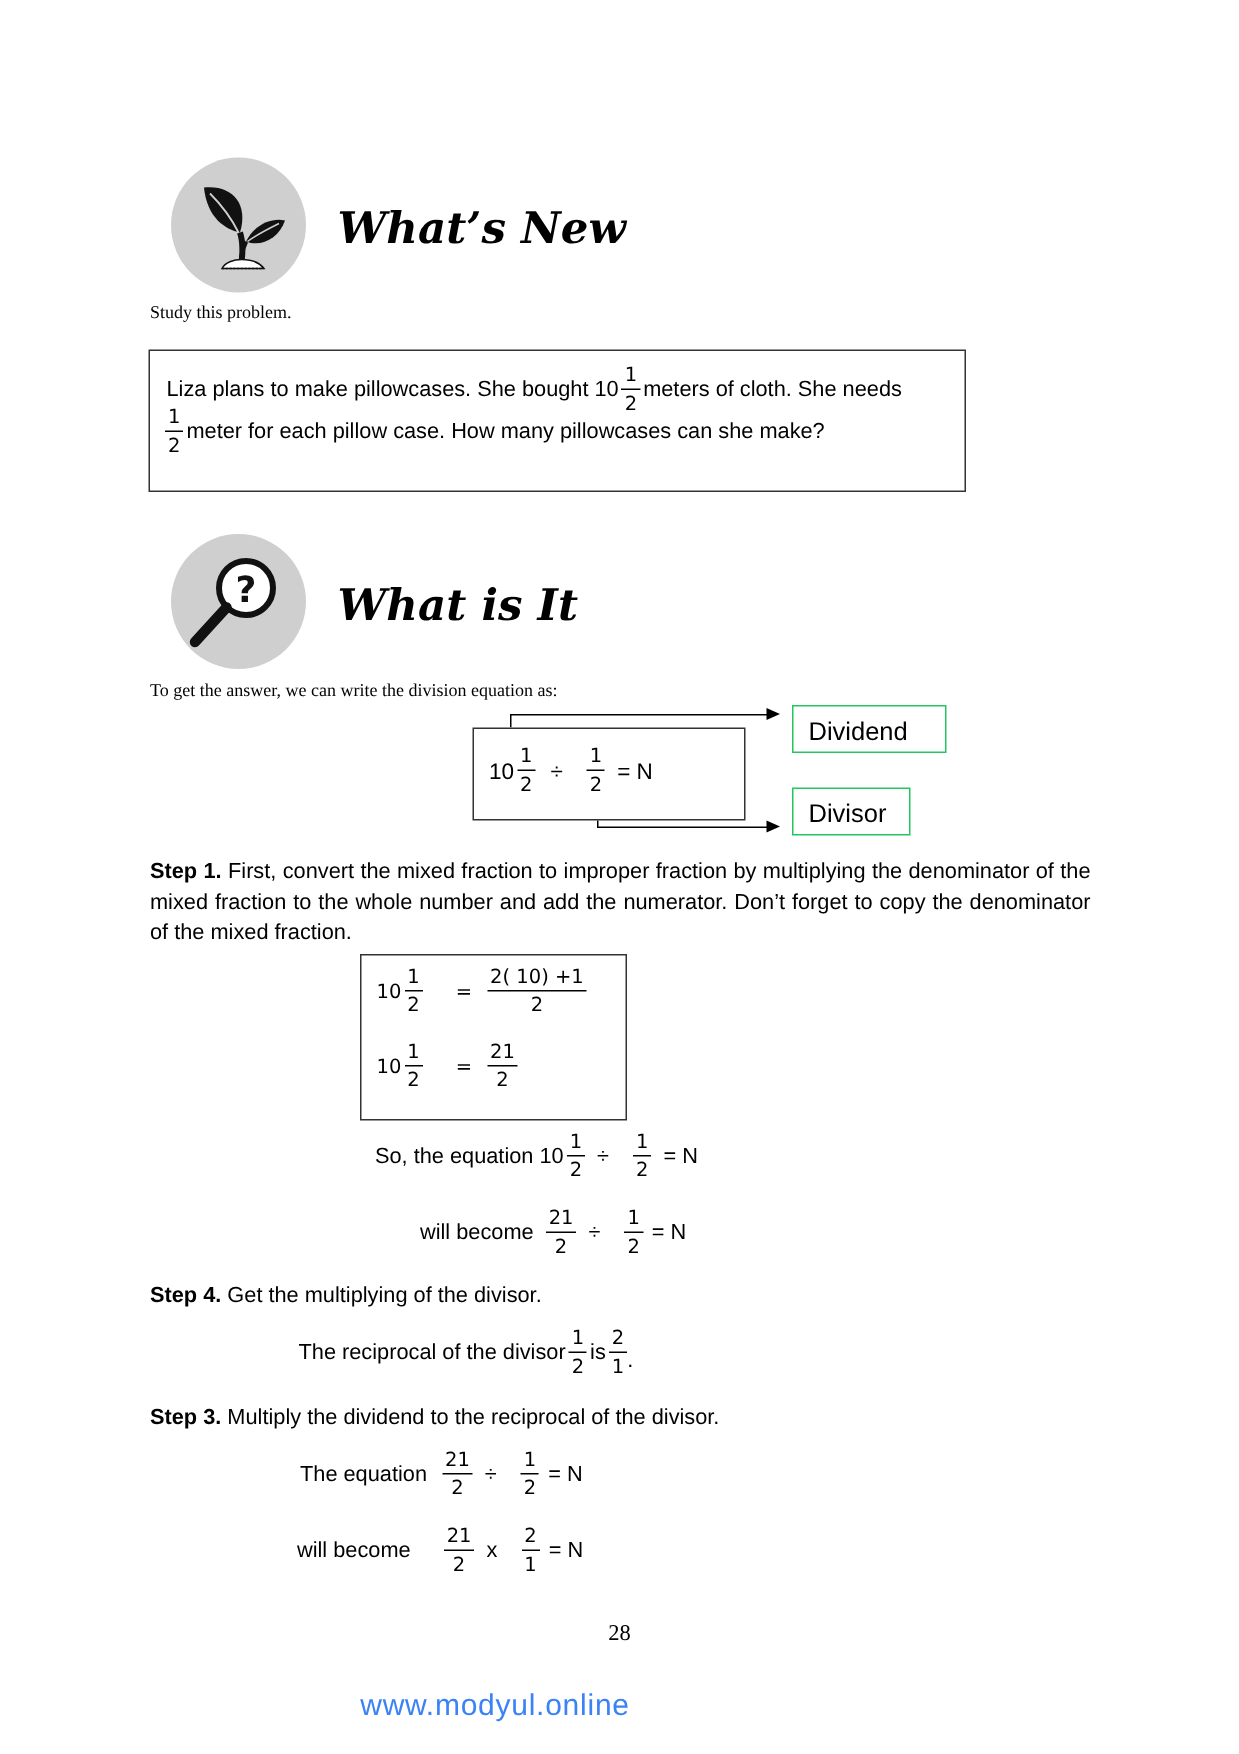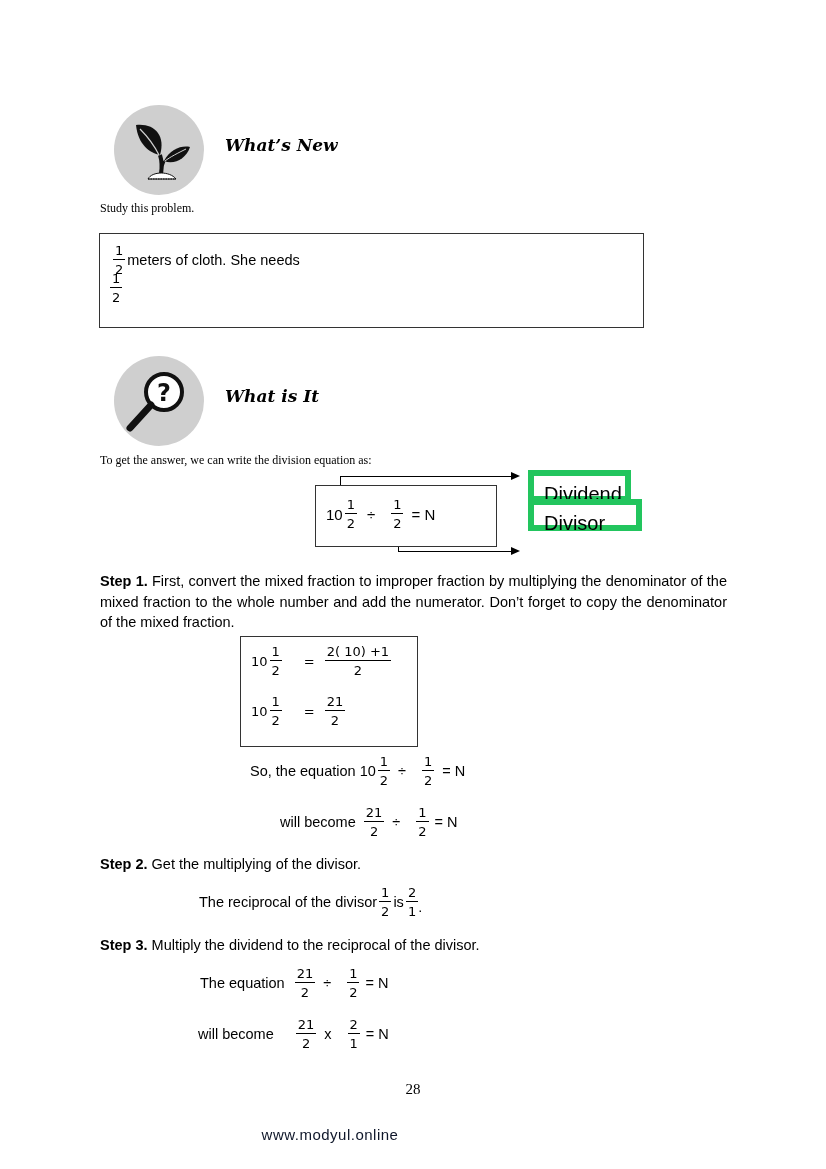--- a/index.html
+++ b/index.html
@@ -1,31 +1,31 @@
 <!DOCTYPE html>
 <html><head>
   <meta charset="utf-8">
   <style>
     html, body { margin: 0; padding: 0; background: #ffffff; }
     body { width: 826px; height: 1169px; position: relative; overflow: hidden; color: #000; }
     .abs { position: absolute; }
     .serif { font-family: "DejaVu Serif", "Liberation Serif", serif; }
     .sans { font-family: "Liberation Sans", "DejaVu Sans", sans-serif; }
     .icon-circle { position: absolute; width: 90px; height: 90px; border-radius: 50%; background: #cfcfcf; }
-    .section-title { position: absolute; font-family: "DejaVu Serif", serif; font-weight: bold; font-style: italic; font-size: 17px; }
+    .section-title { position: absolute; font-family: "DejaVu Serif", serif; font-weight: bold; font-style: italic; font-size: 29px; }
     .body-serif { position: absolute; font-family: "Liberation Serif", serif; font-size: 12px; }
     .box { position: absolute; border: 1.3px solid #333; background: #fff; box-sizing: border-box; }
     .frac { display: inline-flex; flex-direction: column; align-items: center; vertical-align: middle; line-height: 1; margin: 0 2px; font-family: "DejaVu Sans", sans-serif; }
     .frac .num { padding: 0 2px 2px 2px; border-bottom: 1px solid #000; font-size: 13px; }
     .frac .den { padding-top: 3px; font-size: 13px; }
     .line { position: absolute; font-family: "Liberation Sans", sans-serif; font-size: 14.5px; white-space: nowrap; display: flex; align-items: center; }
     .gap { display: inline-block; }
     .arrow-line { position: absolute; background: #000; }
     .arrowhead { position: absolute; width: 0; height: 0; border-top: 4px solid transparent; border-bottom: 4px solid transparent; border-left: 9px solid #000; }
-    .label-box { position: absolute; border: 6px solid #22c55e; font-family: "Liberation Sans", sans-serif; font-size: 20px; box-sizing: border-box; padding: 7px 10px; }
+    .label-box { position: absolute; border: 1px solid #22c55e; font-family: "Liberation Sans", sans-serif; font-size: 17px; box-sizing: border-box; padding: 7px 10px; }
     .para { position: absolute; font-family: "Liberation Sans", sans-serif; font-size: 14.5px; line-height: 20.5px; text-align: justify; }
     .para b { font-weight: bold; }
   </style>
 </head>
 <body>
 
 <div class="icon-circle" style="left:114px; top:105px;">
   <svg width="90" height="90" viewBox="0 0 90 90">
     <path d="M22 20 C40 18 52 30 46 50 C36 48 24 40 22 20 Z" fill="#111"></path>
     <path d="M26 24 C34 32 40 40 45 50" stroke="#cfcfcf" stroke-width="1.2" fill="none"></path>
@@ -35,31 +35,33 @@
     <path d="M50 56 C48 60 47 64 47 68" stroke="#111" stroke-width="3" fill="none"></path>
     <path d="M34 74 C38 66 56 66 62 74 Z" fill="#fff" stroke="#111" stroke-width="1"></path>
     <line x1="34" y1="74" x2="62" y2="74" stroke="#111" stroke-width="1" stroke-dasharray="1.5 1"></line>
   </svg>
 </div>
 <div class="section-title" style="left:225px; top:135px;">What’s New</div>
 <div class="body-serif" style="left:100px; top:201px;">Study this problem.</div>
 
 <div class="box" style="left:99px; top:233px; width:545px; height:95px;">
   <div class="line" style="left:11px; top:10px;">
+    <span>Liza plans to make pillowcases. She bought 10</span>
     <span class="frac">
         <span class="num">1</span>
         <span class="den">2</span>
       </span>
     <span>meters of cloth. She needs</span>
   </div>
   <div class="line" style="left:8px; top:38px;">
     <span class="frac">
         <span class="num">1</span>
         <span class="den">2</span>
       </span>
+    <span>meter for each pillow case. How many pillowcases can she make?</span>
   </div>
 </div>
 
 <div class="icon-circle" style="left:114px; top:356px;">
   <svg width="90" height="90" viewBox="0 0 90 90">
     <circle cx="50" cy="36" r="18" fill="#fff" stroke="#111" stroke-width="4"></circle>
     <line x1="37" y1="49" x2="16" y2="72" stroke="#111" stroke-width="7" stroke-linecap="round"></line>
     <text x="50" y="45" text-anchor="middle" font-family="DejaVu Sans, sans-serif" font-weight="bold" font-size="24" fill="#111">?</text>
   </svg>
 </div>
@@ -86,21 +88,21 @@
     <span class="frac">
         <span class="num">1</span>
         <span class="den">2</span>
       </span>
     <span class="gap" style="width:6px"></span>
     <span>= N</span>
   </div>
 </div>
 
 <div class="label-box" style="left:528px; top:470px; width:103px; height:32px;">Dividend</div>
-<div class="label-box" style="left:528px; top:499px; width:114px; height:32px;">Divisor</div>
+<div class="label-box" style="left:528px; top:525px; width:79px; height:32px;">Divisor</div>
 
 <div class="para" style="left:100px; top:571px; width:627px;">
   <b>Step 1.</b><span> First, convert the mixed fraction to improper fraction by multiplying the   denominator of the mixed fraction to the whole number and add the numerator. Don’t forget to copy the denominator of the mixed fraction.</span>
 </div>
 
 <div class="box" style="left:240px; top:636px; width:178px; height:111px;">
   <div class="line" style="left:10px; top:8px; font-size:13px; font-family:'DejaVu Sans', sans-serif;">
     <span>10</span>
     <span class="frac">
         <span class="num">1</span>
@@ -159,21 +161,21 @@
   <span class="gap" style="width:14px"></span>
   <span class="frac">
       <span class="num">1</span>
       <span class="den">2</span>
     </span>
   <span class="gap" style="width:4px"></span>
   <span>= N</span>
 </div>
 
 <div class="para" style="left:100px; top:854px; width:627px;">
-  <b>Step 2.</b><span>  Get the multiplying of the divisor.</span>
+  <b>Step 4.</b><span>  Get the multiplying of the divisor.</span>
 </div>
 
 <div class="line" style="left:199px; top:886px;align-items:center;">
   <span>The reciprocal of the divisor</span>
   <span class="frac">
       <span class="num">1</span>
       <span class="den">2</span>
     </span>
   <span>is</span>
   <span class="frac">
@@ -217,13 +219,13 @@
   <span class="gap" style="width:14px"></span>
   <span class="frac">
       <span class="num">2</span>
       <span class="den">1</span>
     </span>
   <span class="gap" style="width:4px"></span>
   <span>= N</span>
 </div>
 
 <div class="abs serif" style="left:0; width:826px; text-align:center; top:1081px; font-size:15px; font-family:'Liberation Serif', serif;">28</div>
-<div class="abs sans" style="left:0; width:660px; text-align:center; top:1126px; font-size:15px; color:#0f172a; letter-spacing:0.5px;">www.modyul.online</div>
+<div class="abs sans" style="left:0; width:660px; text-align:center; top:1126px; font-size:20px; color:#3b82f6; letter-spacing:0.5px;">www.modyul.online</div>
 
 </body></html>

